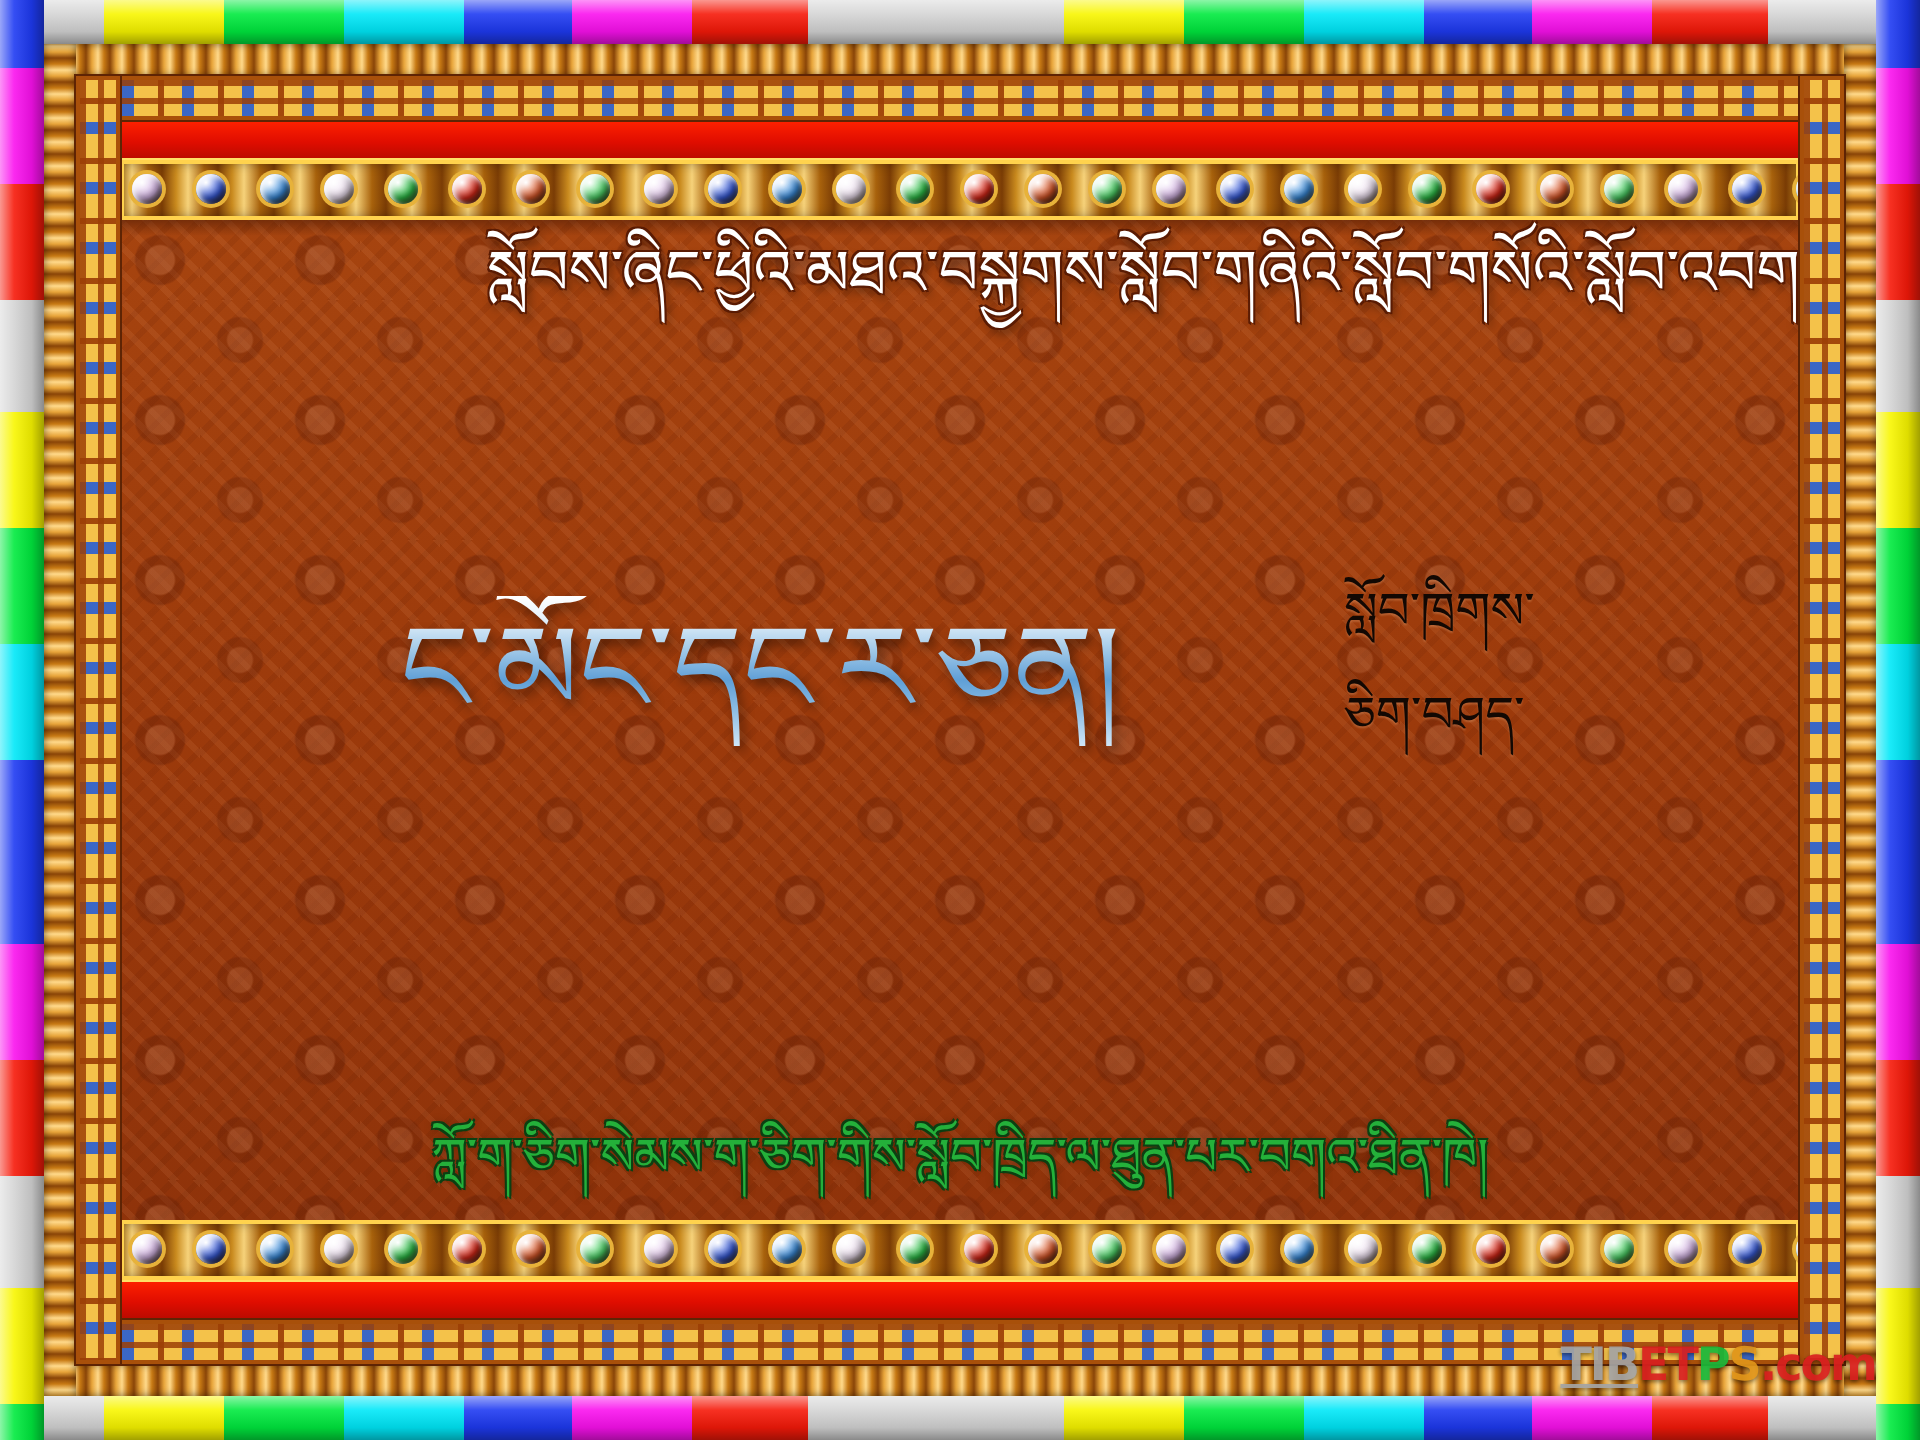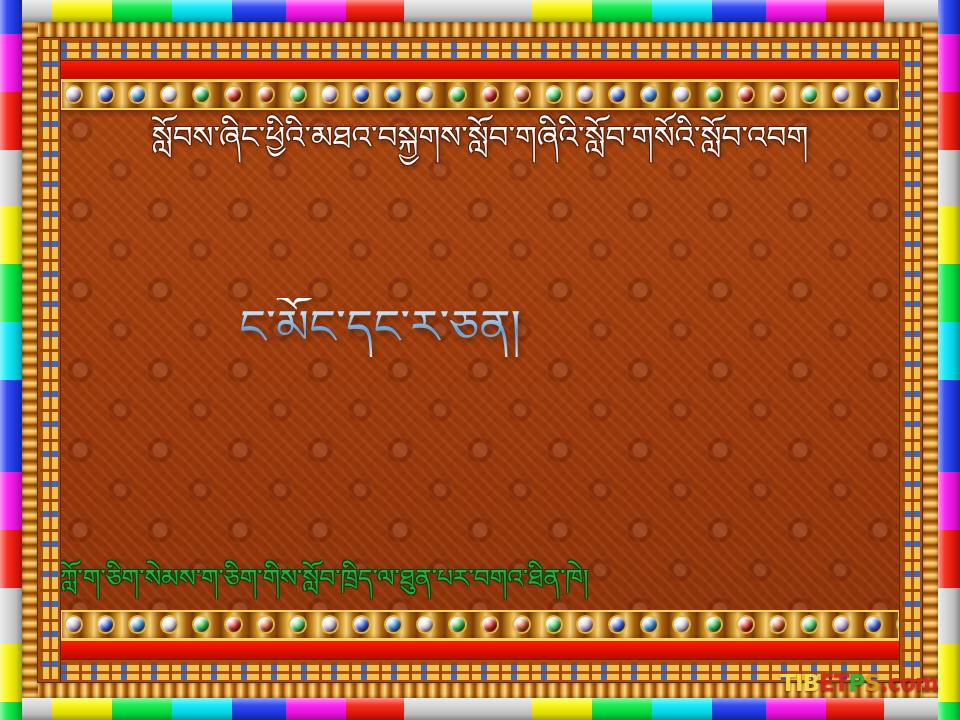--- a/index.html
+++ b/index.html
@@ -215,21 +215,21 @@
     font-family: "DejaVu Sans", "Liberation Sans", sans-serif;
     white-space: nowrap;
     line-height: 1.25;
   }
 
   #header-title {
     position: absolute;
     left: 0;
     top: 8px;
     width: 840px;
-    text-align: center;
+    text-align: right;
     font-size: 31px;
     color: #ffffff;
     text-shadow:
       1px 1px 0 #5a1b03, -1px 1px 0 #5a1b03,
       1px -1px 0 #5a1b03, -1px -1px 0 #5a1b03,
       2px 3px 5px rgba(0,0,0,.5);
   }
 
   #subtitle {
     position: absolute;
@@ -241,21 +241,21 @@
       1px 1px 0 #5a1b03, -1px 0 0 #5a1b03,
       0 -1px 0 #5a1b03, 1px 2px 4px rgba(0,0,0,.55);
   }
 
   #main-title {
     position: absolute;
     left: 10px;
     top: 188px;
     width: 620px;
     text-align: center;
-    font-size: 47px;
+    font-size: 60px;
     font-weight: 400;
     background-image: linear-gradient(to bottom,
       #ffffff 0%, #e8f3fc 14%, #a8cdea 34%,
       #5f9fd6 56%, #8dbde4 76%, #cfe5f6 100%);
     -webkit-background-clip: text;
     background-clip: text;
     color: transparent;
     -webkit-text-fill-color: transparent;
     filter: drop-shadow(2px 3px 3px rgba(0,0,0,.45));
   }
@@ -273,20 +273,21 @@
     margin-bottom: 21px;
     white-space: nowrap;
     text-shadow: 0 1px 1px rgba(255,200,150,.25);
   }
 
   #footer-line {
     position: absolute;
     left: 0;
     bottom: 16px;
     width: 840px;
+    text-align: center;
     font-size: 25px;
     color: #24b03a;
     text-shadow:
       1px 1px 0 #0c3f12, -1px 1px 0 #0c3f12,
       1px -1px 0 #0c3f12, -1px -1px 0 #0c3f12,
       0 0 5px rgba(0,0,0,.4);
   }
 
   
   #watermark {
@@ -389,20 +390,22 @@
   </div>
 
   <div id="panel">
 
     <div id="header-title" class="tib">སློབས་ཞིང་ཕྱིའི་མཐའ་བསྐྱགས་སློབ་གཞིའི་སློབ་གསོའི་སློབ་འབག</div>
 
 
     <div id="main-title" class="tib">ང་མོང་དང་ར་ཅན།</div>
 
     <div id="right-column">
+      <div class="rc-line tib">སློབ་ཁྲིགས་</div>
+      <div class="rc-line tib">ཅིག་བཤད་</div>
     </div>
 
     <div id="footer-line" class="tib">ཀློ་ག་ཅིག་སེམས་ག་ཅིག་གིས་སློབ་ཁྲིད་ལ་ཐུན་པར་བགའ་ཐིན་ཁེ།</div>
   </div>
 
-  <div id="watermark"><span style="color: #fde047;">TIB</span><span style="color: rgb(216, 31, 31);">ET</span><span style="color: rgb(24, 184, 58);">P</span><span style="color: rgb(224, 149, 26);">S</span><span style="color: rgb(216, 31, 31);">.com</span></div>
+  <div id="watermark"><span style="color: #a3a3a3; text-decoration: underline;">TIB</span><span style="color: rgb(216, 31, 31);">ET</span><span style="color: rgb(24, 184, 58);">P</span><span style="color: rgb(224, 149, 26);">S</span><span style="color: rgb(216, 31, 31);">.com</span></div>
 
 </div>
 
 </body></html>

